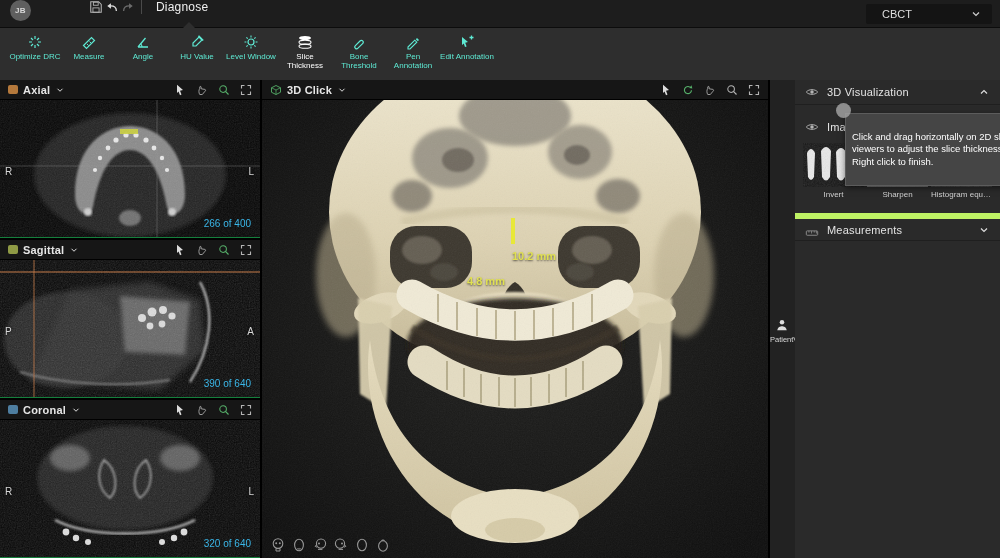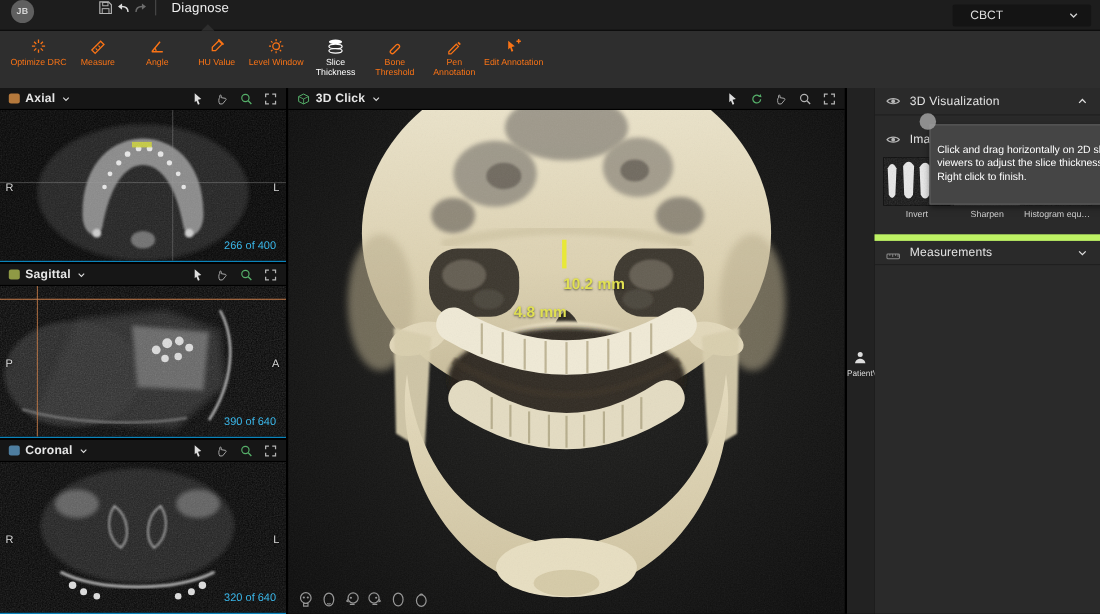--- a/index.html
+++ b/index.html
@@ -21,47 +21,47 @@
     border-bottom:6px solid #2e2e2e; z-index:7;}
   .dataset { position:absolute; right:8px; top:4px; width:126px; height:20px; background:#141414;
     border-radius:2px; display:flex; align-items:center; color:#dedede; font-size:11px;
     padding:0 10px 0 16px; }
   .dataset .lbl { flex:1; }
 
   
   .toolbar { position:absolute; left:0; top:28px; width:1000px; height:52px; background:#2e2e2e;
     display:flex; align-items:flex-start; padding:6px 0 0 8px; z-index:5;}
   .tool { width:54px; display:flex; flex-direction:column; align-items:center; gap:2px;
-    color:#f97316; cursor:default;}
+    color:#5eead4; cursor:default;}
   .tool .t-label { font-size:8px; line-height:1.18; text-align:center; }
   .tool.active { color:#ffffff; }
 
   
   .ic { width:12px; height:12px; display:block; }
   .ic-16 { width:16px; height:16px; }
   .ic-10 { width:10px; height:10px; }
   .ic-14 { width:14px; height:14px; }
 
   
   .leftcol { position:absolute; left:0; top:80px; width:260px; height:478px; background:#000; }
-  .slice { position:relative; width:260px; height:158px; margin-bottom:2px; background:#0ea5e9; }
+  .slice { position:relative; width:260px; height:158px; margin-bottom:2px; background:#15803d; }
   .v-header { height:20px; background:#161616; display:flex; align-items:center; padding:0 8px;
     gap:5px; border-bottom:1px solid #000;}
   .v-name { color:#e6e6e6; font-size:11px; font-weight:bold; letter-spacing:.2px;}
   .v-sp { flex:1; }
   .v-tools { display:flex; align-items:center; gap:10px; }
   .plane-ic { width:10px; height:9px; border-radius:2px; }
   .s-body { position:relative; width:260px; height:137px; overflow:hidden; background:#050505;}
   .orient { position:absolute; color:#d8d8d8; font-size:10px; top:66px; text-shadow:0 0 3px #000;}
   .orient.ol { left:5px; } .orient.or { right:6px; }
   .counter { position:absolute; right:9px; bottom:8px; color:#3ab6e8; font-size:10px; }
 
   .viewer3d { position:absolute; left:262px; top:80px; width:506px; height:478px; background:#111; }
   .v3d-body { position:relative; width:506px; height:458px; overflow:hidden; }
-  .meas-label { position:absolute; color:#e0e052; font-size:14px; font-weight:bold;
+  .meas-label { position:absolute; color:#e0e052; font-size:11px; font-weight:bold;
     text-shadow:0 1px 2px rgba(0,0,0,.6); }
   .presets { position:absolute; left:8px; bottom:5px; display:flex; gap:5px; align-items:center;
     color:#979797; }
 
   
   .strip { position:absolute; left:768px; top:80px; width:27px; height:478px; background:#222;
     border-left:2px solid #000; display:flex; align-items:center; }
   .strip .collapse { margin-top:10px; color:#e0e0e0; }
   .tab { display:flex; flex-direction:column; align-items:center; gap:3px; margin-top:24px; }
   .tab .tab-lbl { font-size:7.5px; color:#d8d8d8; }

